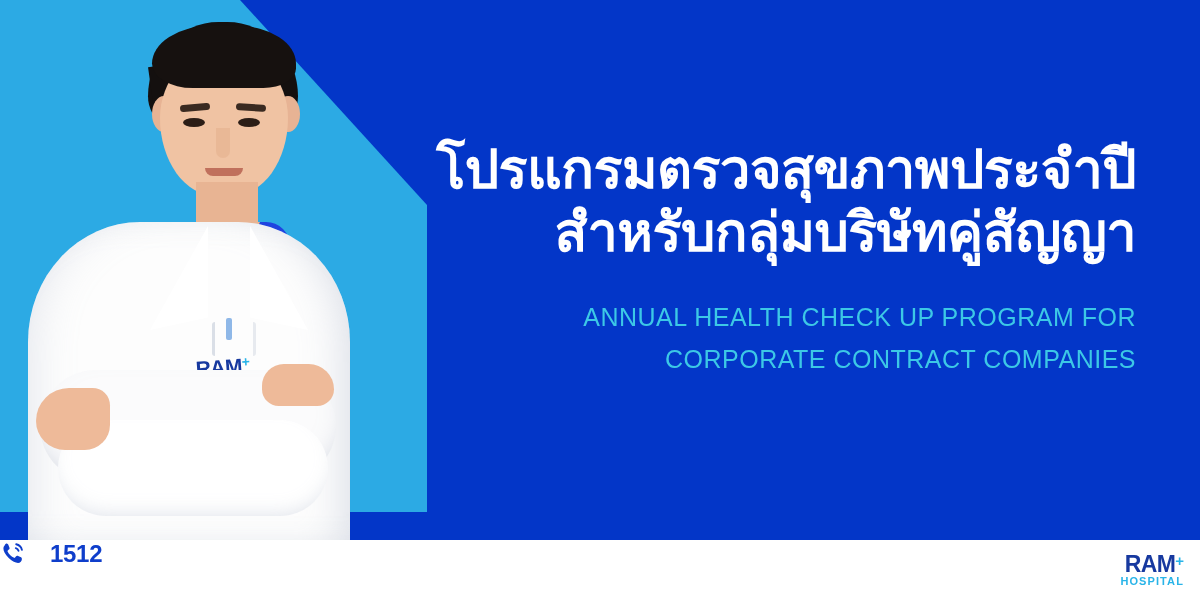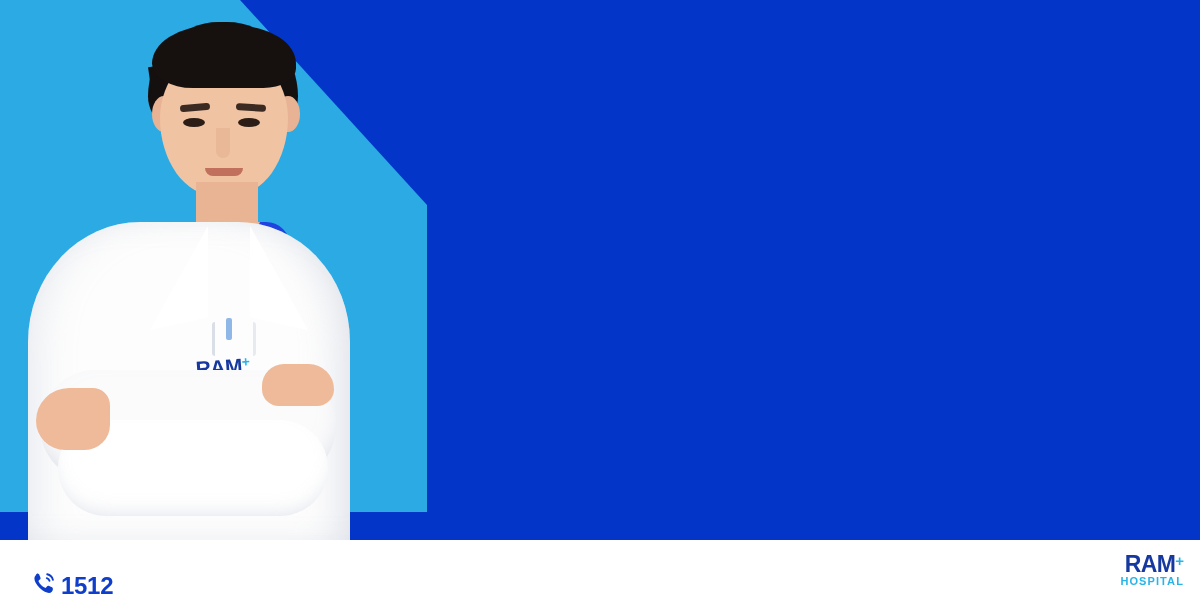--- a/index.html
+++ b/index.html
@@ -257,25 +257,25 @@
 
   
   .footer {
     position:absolute;
     left:0; top:540px;
     width:1200px; height:60px;
     background:#ffffff;
   }
   .phone {
     position:absolute;
-    left:31px; top:0;
+    left:0; top:0;
     height:60px;
     display:flex;
-    align-items:flex-end;
-    gap:4px;
+    align-items:flex-start;
+    gap:24px;
   }
   .phone-num {
     font-size:24px;
     font-weight:bold;
     color:#0f3ecb;
     letter-spacing:-.3px;
   }
   .footer-logo {
     position:absolute;
     right:16px; top:0;
@@ -340,20 +340,28 @@
         <span class="cl-ram">RAM</span><span class="cl-plus">+</span>
         <span class="cl-hosp">HOSPIT</span>
       </div>
       <div class="doc-arm"></div>
       <div class="doc-hand-r"></div>
       <div class="doc-arm2"></div>
       <div class="doc-hand-l"></div>
     </div>
 
     <div class="copy">
+      <div class="headline">
+        <span class="hl-line">โปรแกรมตรวจสุขภาพประจำปี</span>
+        <span class="hl-line">สำหรับกลุ่มบริษัทคู่สัญญา</span>
+      </div>
+      <div class="subtitle">
+        <span class="sb-line">ANNUAL HEALTH CHECK UP PROGRAM FOR</span>
+        <span class="sb-line">CORPORATE CONTRACT COMPANIES</span>
+      </div>
     </div>
 
   </div>
 
   <div class="footer">
 
     <div class="phone">
       <span>
         <svg width="26" height="26" viewBox="0 0 26 26" aria-hidden="true">
           <path d="M6.3 3.6c1 0 1.7.5 2.1 1.5l1 2.3c.4.9.2 1.6-.6 2.2l-1 .8c-.3.3-.4.6-.2 1 .6 1.4 1.5 2.7 2.7 3.8 1.1 1.1 2.4 2 3.8 2.6.4.2.7.1 1-.2l.8-1c.6-.8 1.3-1 2.2-.6l2.3 1c1 .4 1.5 1.1 1.5 2.1 0 1-.4 1.9-1.1 2.7-.8.8-1.7 1.2-2.8 1.2-2.5 0-5.6-1.6-9.3-4.9C5 14.3 3.4 11 3.4 8.3c0-1.1.4-2 1.2-2.8C5.4 4.3 5.8 3.6 6.3 3.6z" fill="#0f3ecb"></path>

